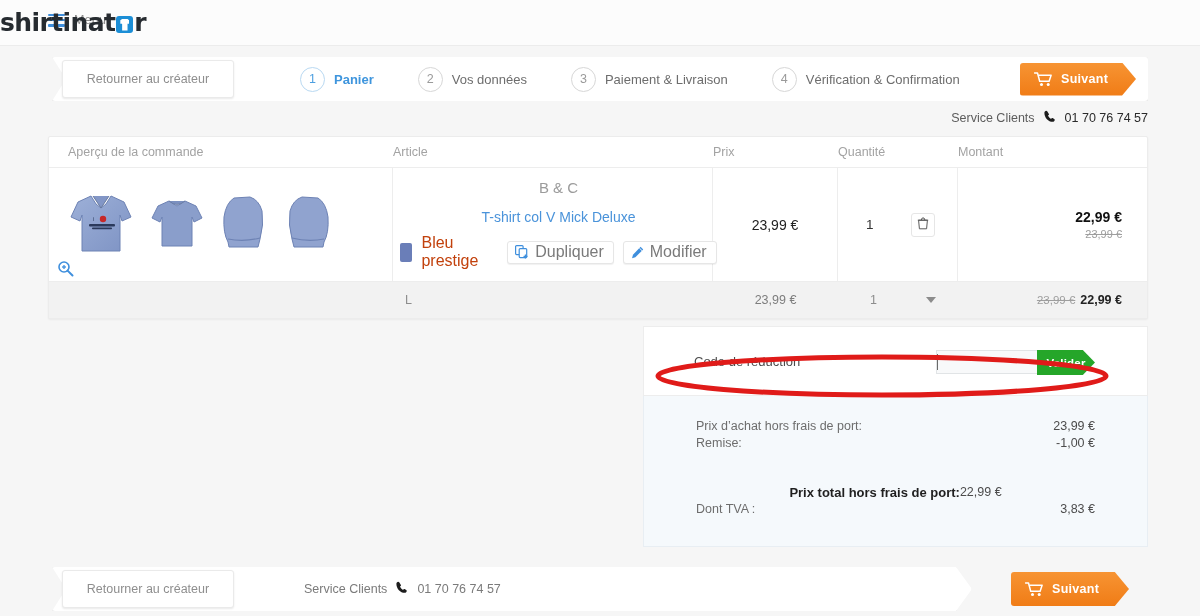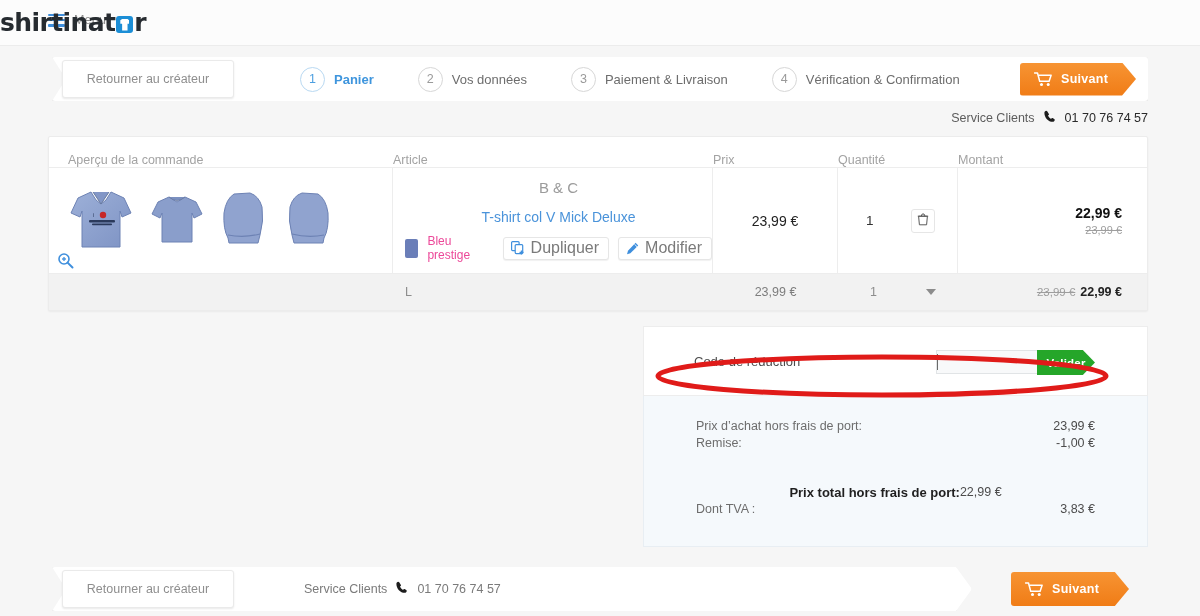--- a/index.html
+++ b/index.html
@@ -87,42 +87,42 @@
   }
   .service-line .phone-ico { font-size: 13px; color: #1d1d1d; }
   .service-line .phone-num { color: #2a2a2a; }
 
   
   .cart {
     position: absolute; left: 48px; top: 136px; width: 1100px;
     background: #fff; border: 1px solid #ececec; border-radius: 2px;
     box-shadow: 0 1px 2px rgba(0,0,0,.05);
   }
-  .cart-head { display: flex; height: 31px; align-items: flex-end; border-bottom: 1px solid #ededed; }
+  .cart-head { display: flex; height: 31px; align-items: center; border-bottom: 1px solid #ededed; }
   .cart-head div { font-size: 12.5px; color: #a3a3a3; }
   .c-preview { width: 344px; padding-left: 19px; }
   .c-article { width: 320px; }
   .c-price   { width: 125px; }
   .c-qty     { width: 120px; }
   .c-amount  { width: 180px; }
 
   .cart-row { display: flex; min-height: 84px; border-bottom: 1px solid #ededed; }
   .cell { display: flex; align-items: center; }
   .cell.b-r { border-right: 1px solid #ededed; }
 
   .thumbs { position: relative; width: 344px; padding-left: 19px; display: flex; align-items: center; gap: 16px; }
   .tshirt { position: relative; }
   .zoom-ico { position: absolute; left: 8px; bottom: 4px; width: 17px; height: 17px; cursor: pointer; }
 
   .article-cell { width: 320px; padding: 11px 0 11px 12px; display: flex; flex-direction: column; justify-content: center; gap: 1px; }
   .brand { font-size: 15px; color: #9b9b9b; }
   .pname { font-size: 14px; color: #4a93da; margin-top: 12px; margin-bottom: 8px; cursor: pointer; }
   .attr-row { display: flex; align-items: center; gap: 9px; }
   .swatch { width: 18px; height: 19px; background: #6a7eb8; border-radius: 2px; }
-  .swatch-name { font-size: 12px; color: #ec4899; margin-right: 14px; }
+  .swatch-name { font-size: 16px; color: #c2410c; margin-right: 14px; }
   .minibtn {
     height: 23px; padding: 0 9px 0 7px; background: #fff;
     border: 1px solid #e6e6e6; border-radius: 3px;
     box-shadow: 0 1px 1px rgba(0,0,0,.06);
     display: flex; align-items: center; gap: 6px;
     font-size: 16px; color: #7a7a7a; cursor: pointer;
   }
   .minibtn svg { display: block; }
 
   .price-cell  { width: 125px; justify-content: center; font-size: 14px; color: #222; }

